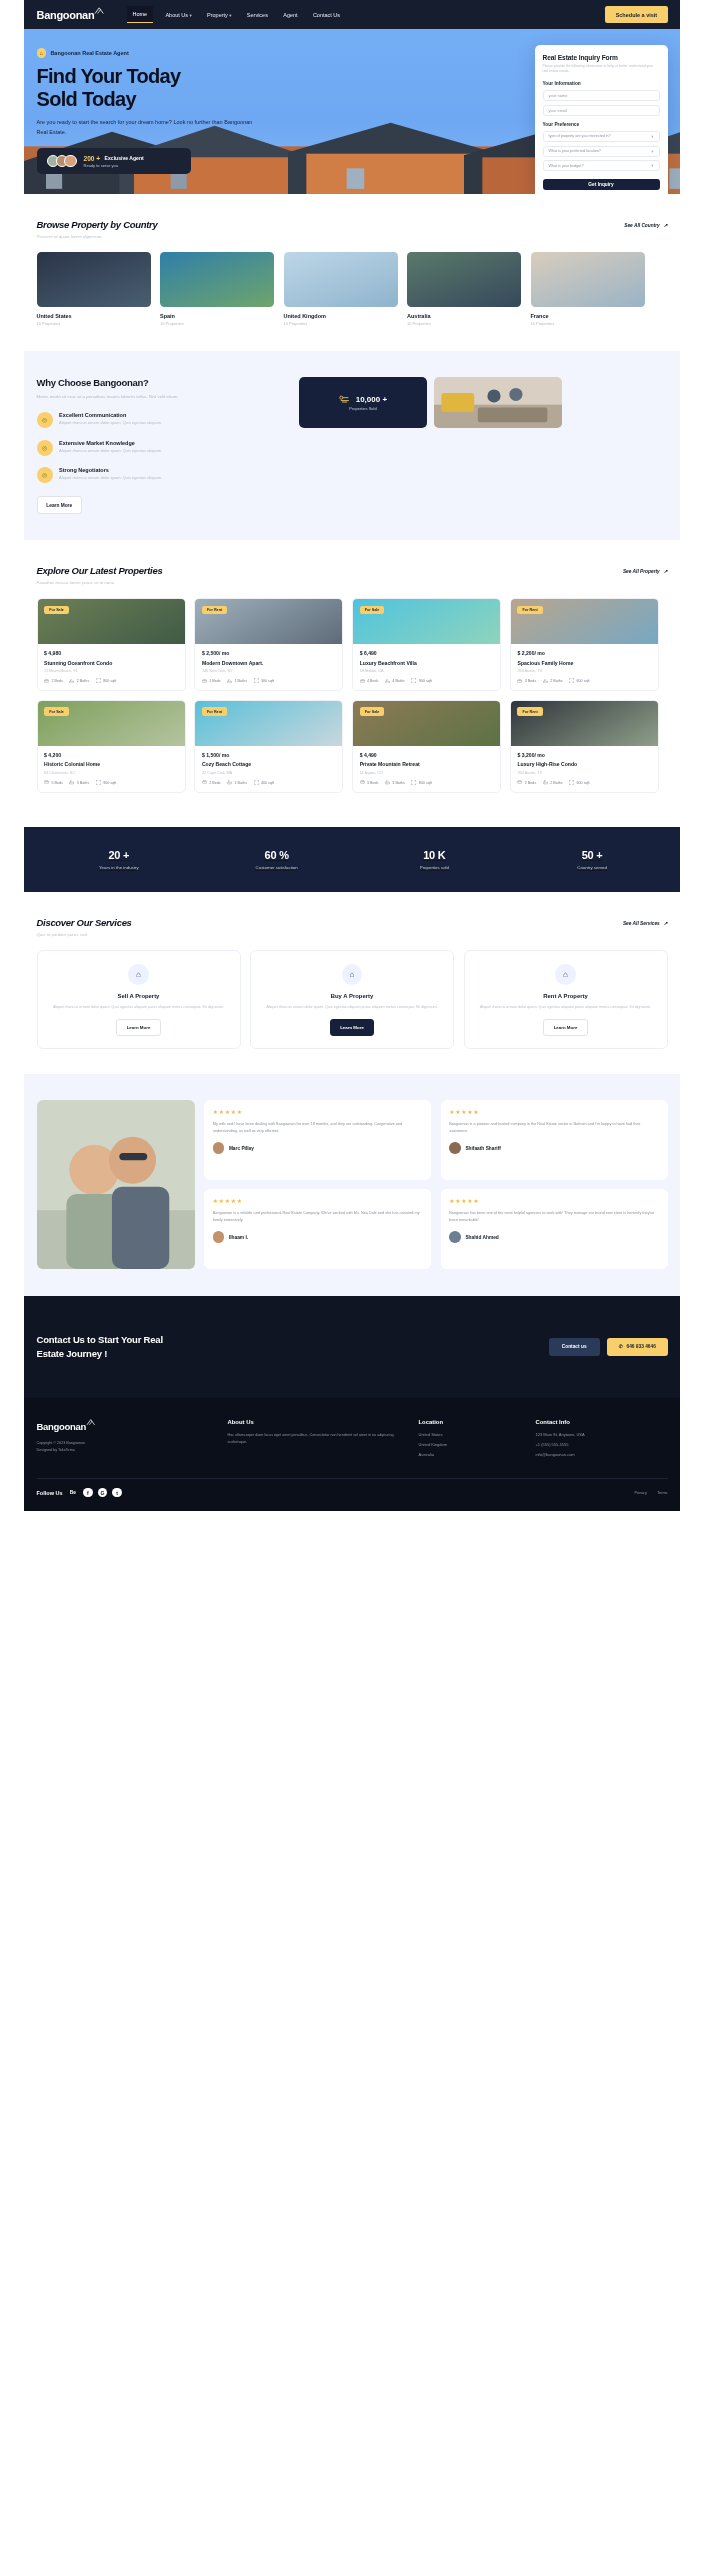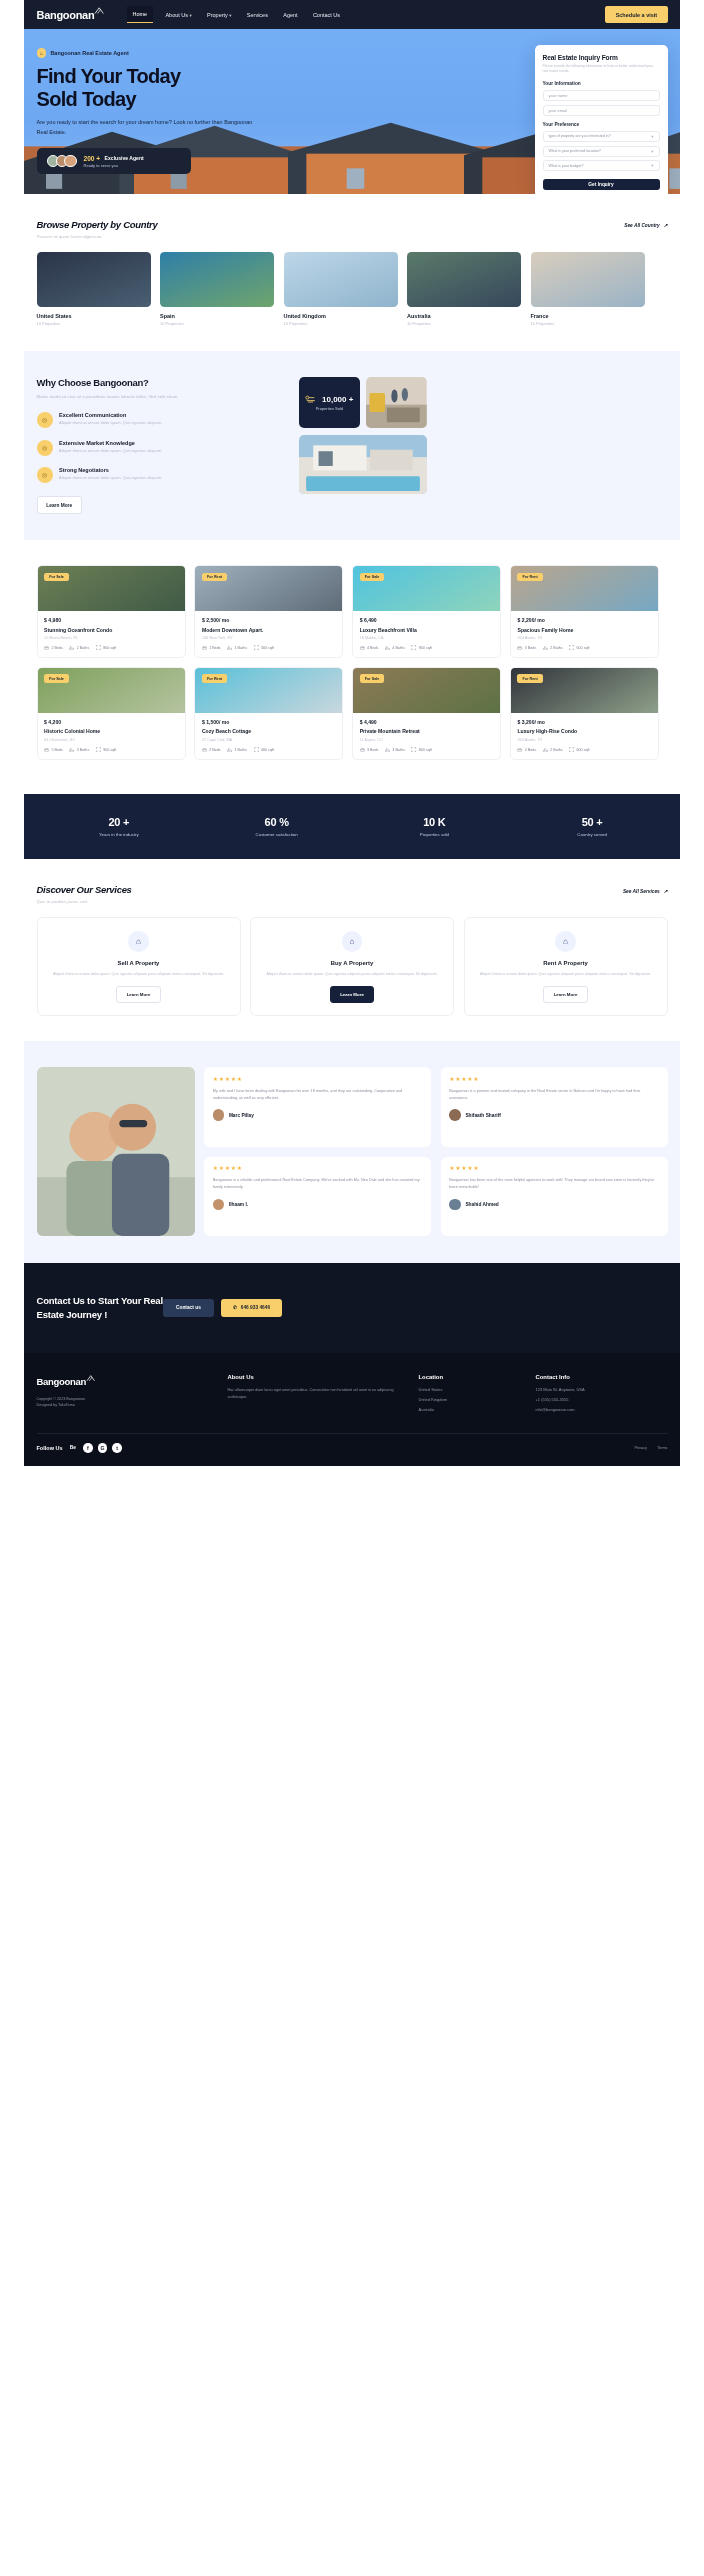--- a/index.html
+++ b/index.html
@@ -91,38 +91,38 @@
   .feat .d { font-size:4px; color:#b5bbc6; line-height:1.7; margin-top:2.2px; }
   .btn-learn { margin-top:13.2px; background:#fff; border:0.7px solid #dfe3ec; border-radius:2.9px;
     font-size:4.8px; font-weight:700; padding:5.1px 8.8px; cursor:pointer; color:#111827;}
   .stat-card { background:#16203a; border-radius:5.1px; height:51px; display:flex; flex-direction:column;
     align-items:center; justify-content:center; gap:2.2px; }
   .stat-card .row { display:flex; align-items:center; gap:5.1px;}
   .stat-card .n { color:#fff; font-size:8px; font-weight:800; }
   .stat-card .l { color:#c3cbdc; font-size:4px; }
   .why-img-top { width:128px; height:51px; border-radius:5.1px; }
   .why-img-big { width:100%; height:59px; border-radius:5.1px; }
-  .why-col2 { display:flex; flex-direction:column; gap:6.6px; width:128px; }
+  .why-col2 { display:flex; gap:6.6px; width:128px; }
 
   
   .props { display:flex; gap:8.8px; margin-bottom:8.8px; }
   .pcard { width:149px; border:0.7px solid #eef0f4; border-radius:5.1px; overflow:hidden; background:#fff; }
   .pimg { height:45px; position:relative; }
   .tag { position:absolute; left:6.6px; top:6.6px; background:#f8cf6b; color:#1d2433;
     font-size:3.7px; font-weight:700; padding:2.2px 5.1px; border-radius:2.2px; }
   .pbody { padding:5.9px 6.6px 6.6px; }
   .price { font-size:5.1px; font-weight:700; color:#111827; }
   .ptitle { font-size:5.1px; font-weight:800; color:#111827; margin-top:3.7px; }
   .paddr { font-size:3.8px; color:#bcc2cc; margin-top:3.7px; }
   .pmeta { display:flex; flex-wrap:wrap; gap:4.4px 6.6px; margin-top:5.1px; }
   .pm { display:flex; align-items:center; gap:2.2px; font-size:3.7px; color:#7b828f; }
   .pm svg { display:block; }
 
   
-  .statbar { background:#16203a; padding:22px 16px; }
+  .statbar { background:#16203a; padding:22px 16px;text-decoration:underline; }
   .statbar-in { width:631px; margin:0 auto; display:flex; }
   .sb { flex:1; text-align:center; }
   .sb .n { color:#fff; font-size:11px; font-weight:800; letter-spacing:-0.2px;}
   .sb .l { color:#c3cbdc; font-size:4.4px; margin-top:4.4px; }
 
   
   .svcs { display:flex; gap:9.5px; }
   .svc { flex:1; border:0.7px solid #eceff4; border-radius:5.9px; padding:13.2px 10.3px 11.7px;
     display:flex; flex-direction:column; align-items:center; }
   .svc-ic { width:20.5px; height:20.5px; border-radius:50%; background:#eef2ff;
@@ -140,21 +140,21 @@
   .tst-cards { flex:1; display:grid; grid-template-columns:1fr 1fr; gap:9.5px; }
   .tcard { background:#fff; border-radius:5.9px; padding:8.8px 8.8px 8px; }
   .stars { color:#f5b53d; font-size:5.9px; letter-spacing:0.7px; }
   .tcard p { font-size:3.8px; color:#8a919e; line-height:1.85; margin-top:5.9px; }
   .tmeta { display:flex; align-items:center; gap:4.4px; margin-top:7.3px; }
   .tav { width:11.7px; height:11.7px; border-radius:50%; background:#c08e66; }
   .tnm { font-size:4.8px; font-weight:800; color:#111827; }
 
   
   .cta { background:#0f1522; padding:23.5px 0; }
-  .cta-in { width:631px; margin:8px auto; display:flex; align-items:center; justify-content:flex-start; }
+  .cta-in { width:631px; margin:14px auto; display:flex; align-items:center; justify-content:space-between; }
   .cta h2 { color:#fff; font-size:9.5px; font-weight:800; line-height:1.45; letter-spacing:-0.2px;}
   .cta-btns { display:flex; gap:7.3px; }
   .cta-b1 { background:#2a3a59; color:#fff; border:none; border-radius:2.9px; font-size:4.8px;
     font-weight:700; padding:6.6px 13.2px; cursor:pointer;}
   .cta-b2 { background:#f8cf6b; color:#1a2130; border:none; border-radius:2.9px; font-size:4.8px;
     font-weight:700; padding:6.6px 11.7px; cursor:pointer; display:flex; align-items:center; gap:3.7px;}
 
   
   .ft { background:#0b0f19; padding:20.5px 0 0; }
   .ft-in { width:631px; margin:0 auto; display:flex; gap:22px; }
@@ -378,20 +378,30 @@
           <rect x="200" y="20" width="120" height="28" fill="#ded9d0"></rect>
           <rect x="20" y="56" width="320" height="20" rx="3" fill="#67b9d8"></rect>
           <rect x="55" y="22" width="40" height="20" fill="#6d7f8c"></rect>
         </svg>
       </div>
     </div>
   </div>
 
   <div class="sec">
     <div class="inner">
+      <div class="sec-head">
+        <div>
+          <h2 class="sec-title">Explore Our Latest Properties</h2>
+          <div class="sec-sub">Faucibus massa lorem purus sit in nunc.</div>
+        </div>
+        <a href="#" class="see-all">
+          <span>See All Property</span>
+          <span>↗</span>
+        </a>
+      </div>
       <div class="props" id="props-row1">
           <div class="pcard">
             <div class="pimg" style="background:linear-gradient(150deg,#6d7f55,#3f5a46)">
               <span class="tag">For Sale</span>
             </div>
             <div class="pbody">
               <div class="price">$ 4,980</div>
               <div class="ptitle">Stunning Oceanfront Condo</div>
               <div class="paddr">12 Miami Beach, FL</div>
               <div class="pmeta">

